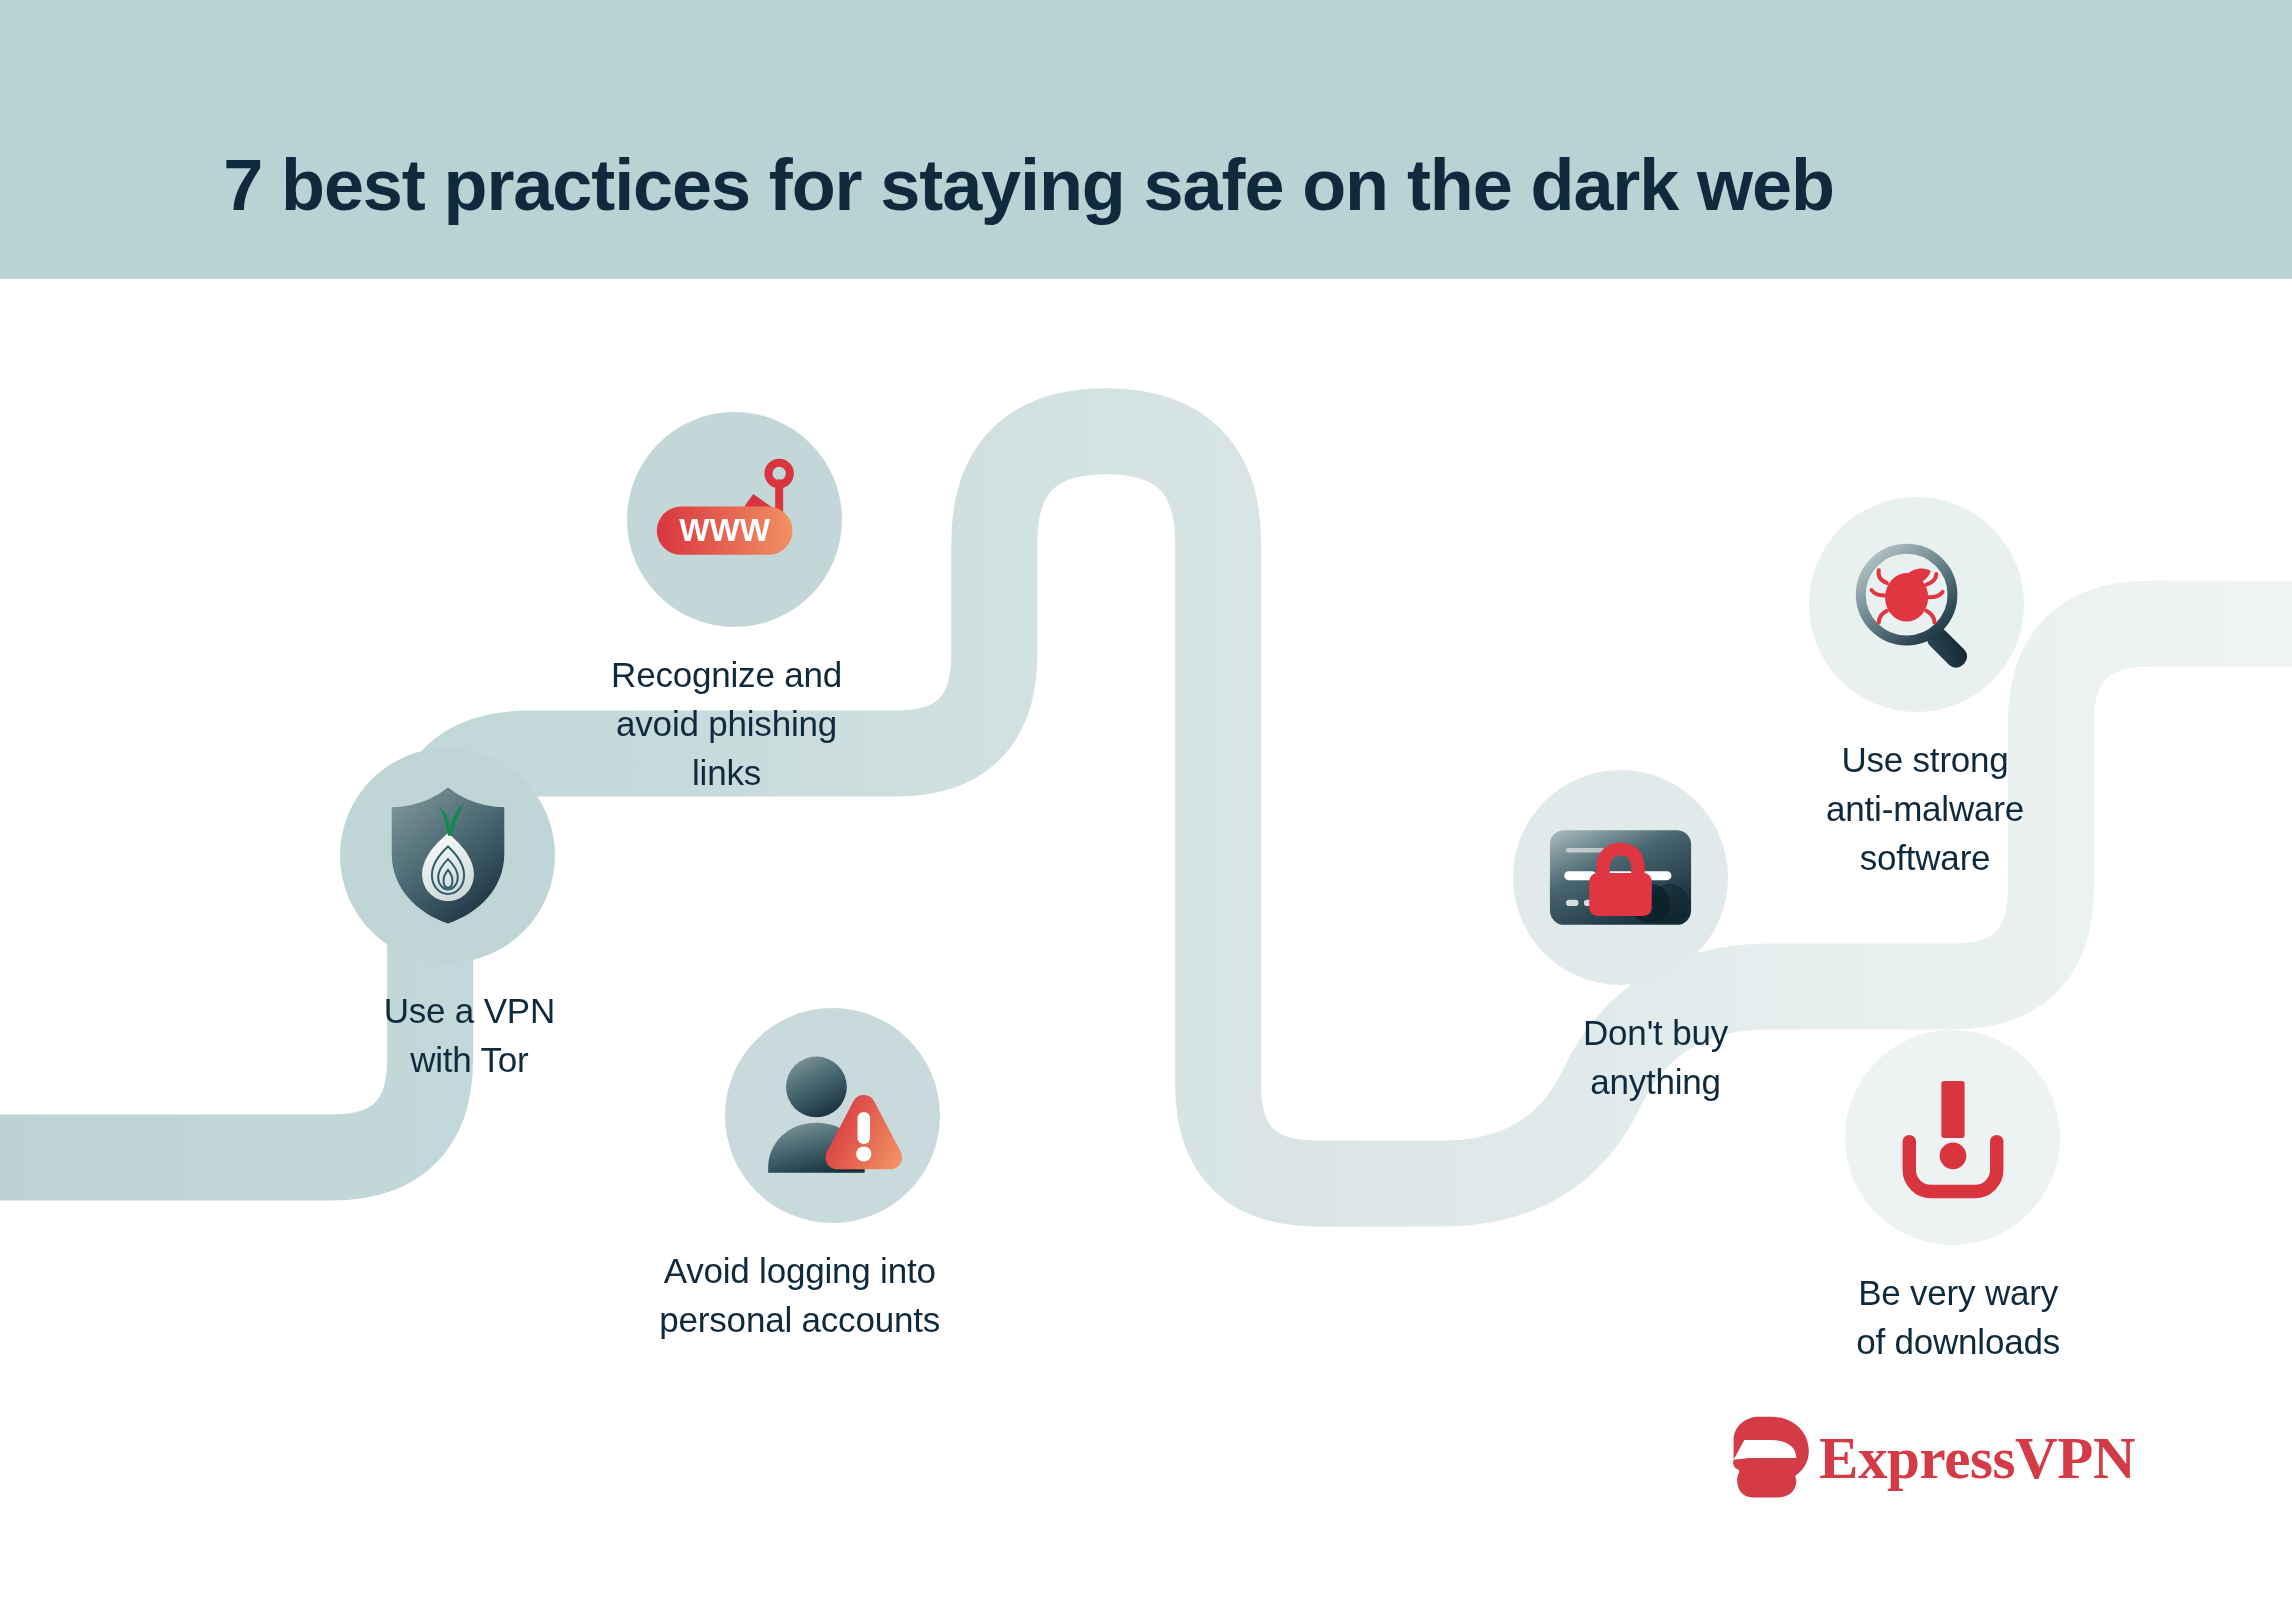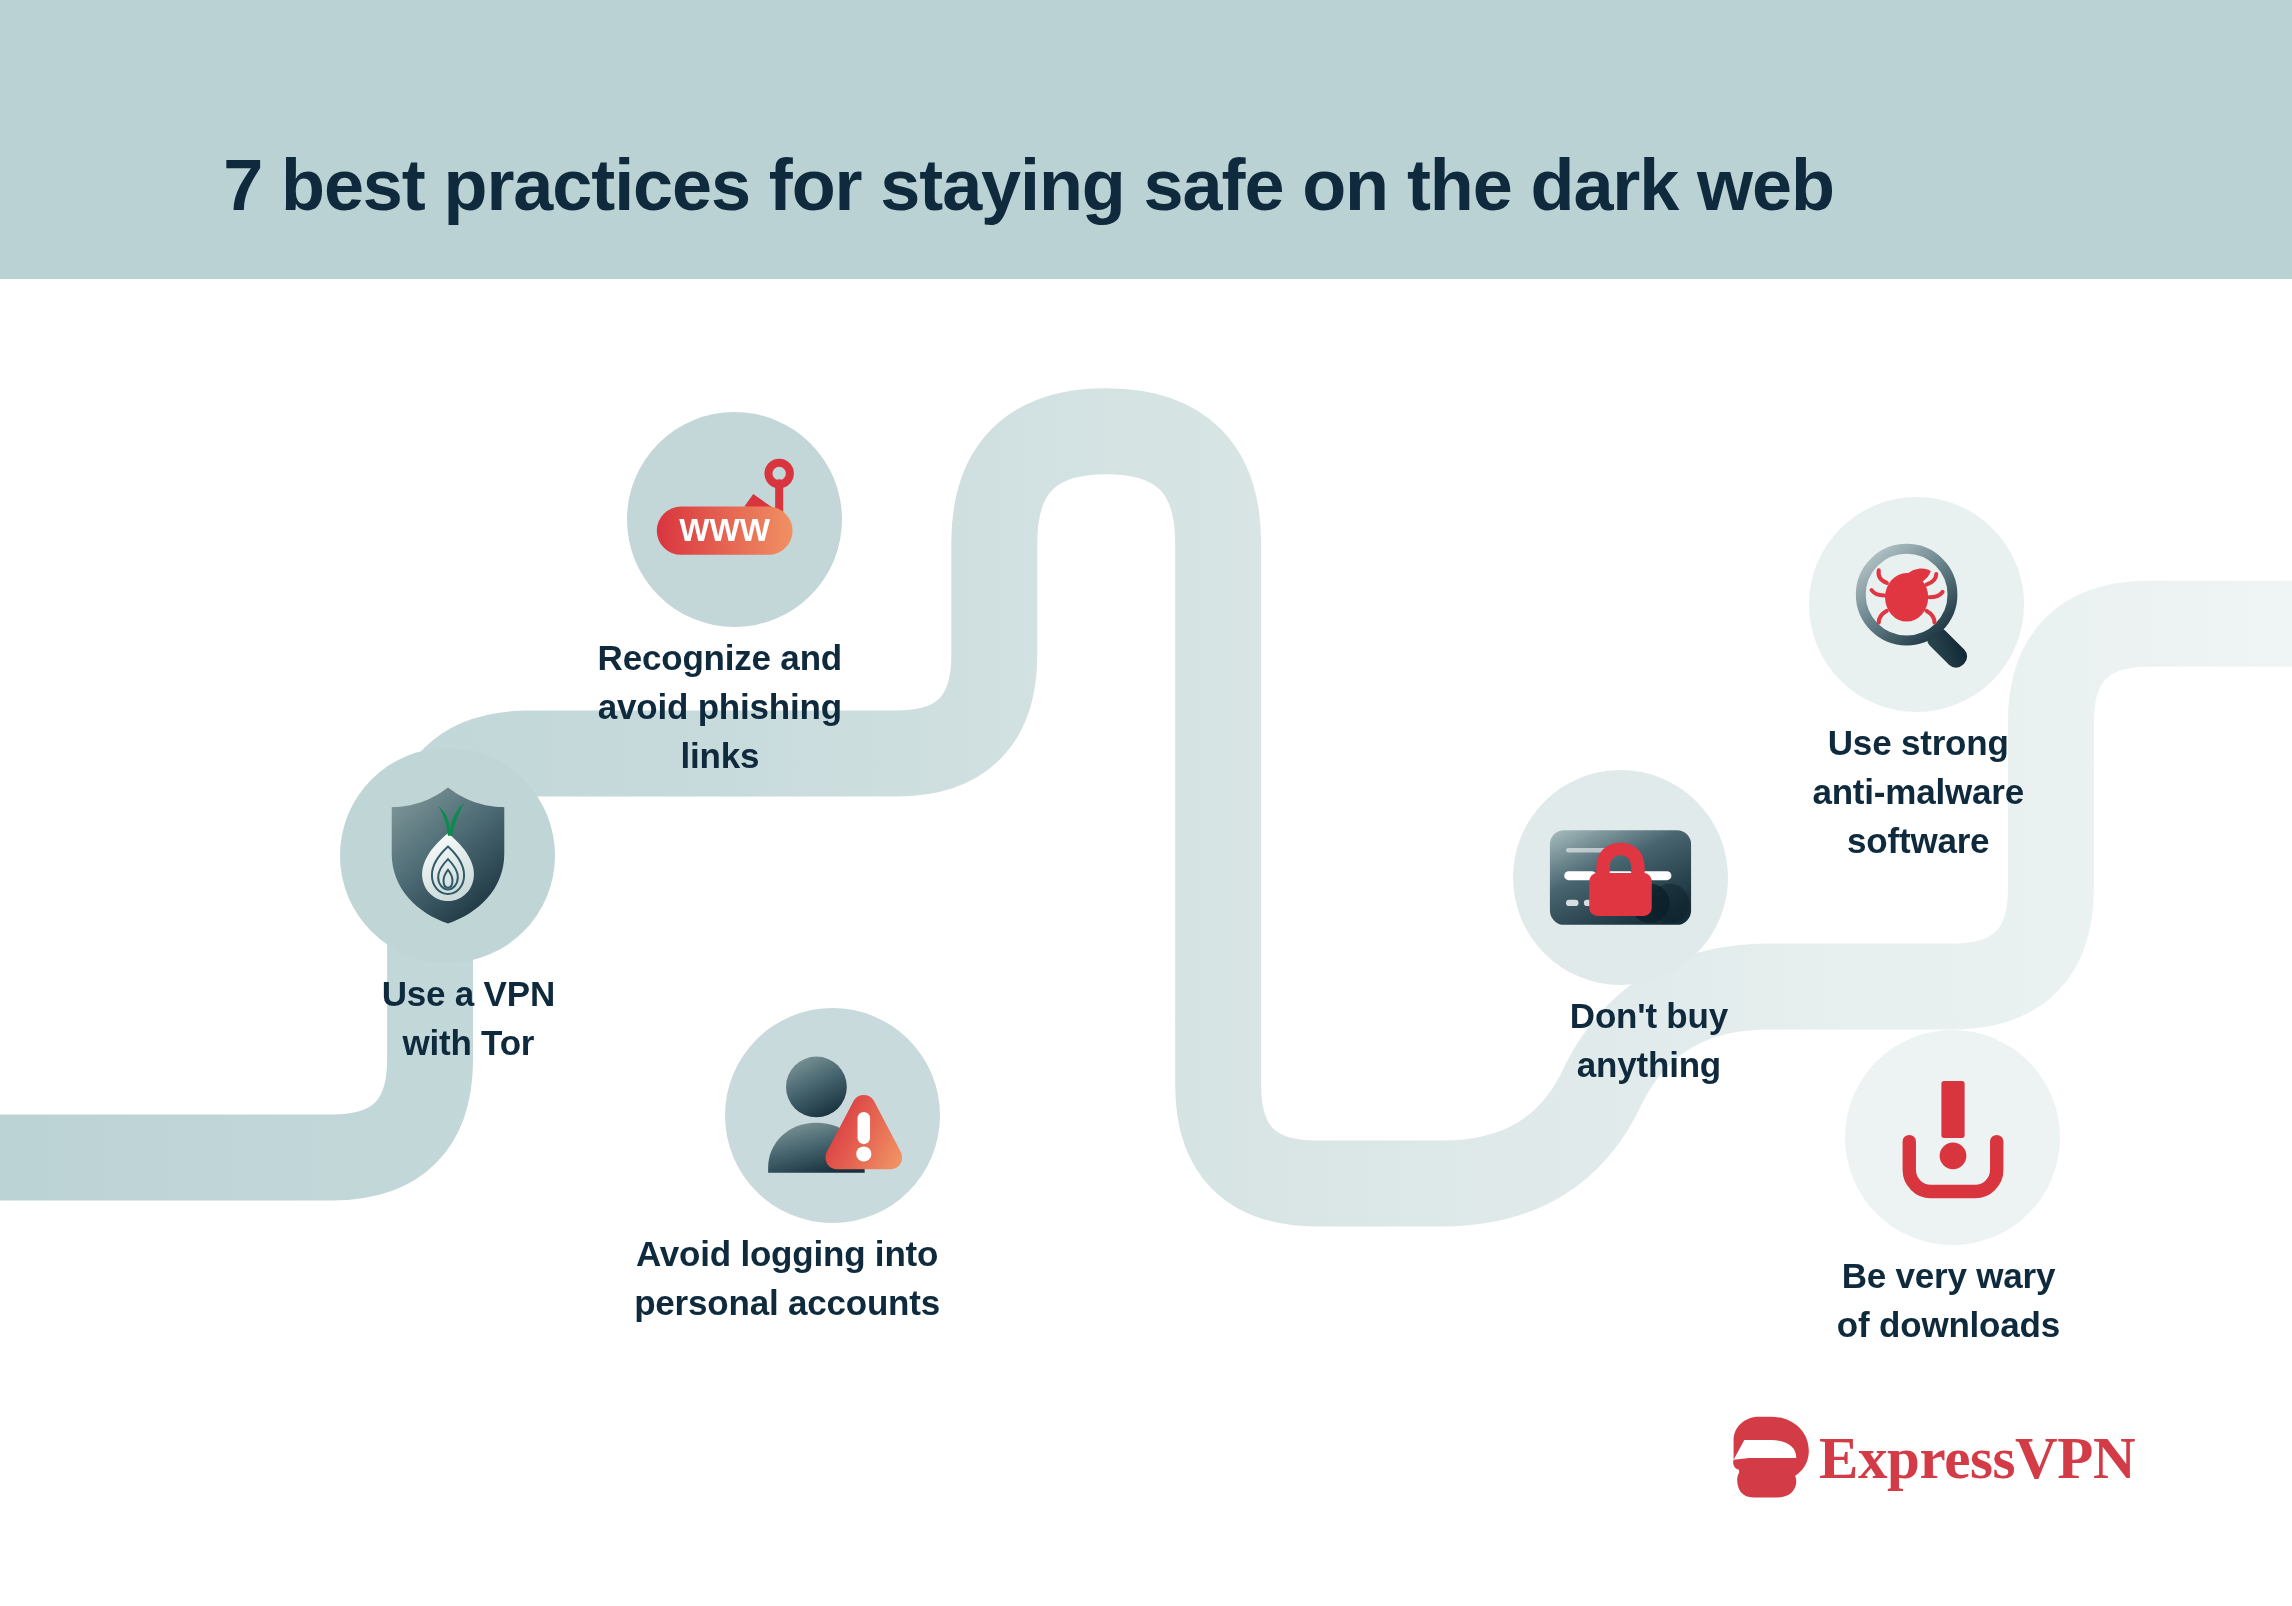--- a/index.html
+++ b/index.html
@@ -59,24 +59,24 @@
     align-items: flex-end;
   }
   .step-badge {
     border-radius: 50%;
     display: flex;
     align-items: center;
     justify-content: center;
     flex: none;
   }
   .step-label {
-    margin-top: 6px;
+    margin-top: 23px;
     font-size: 35px;
     line-height: 49px;
-    font-weight: bold;
+    font-weight: normal;
     color: #0f2a3d;
     text-align: center;
     white-space: pre-line;
     letter-spacing: -0.2px;
   }
   
   #step-vpn       { left: 107px;  top: 748px; width: 448px; }
   #step-vpn .step-badge      { width: 215px; height: 215px; background: #c0d5d6; }
 
   #step-phishing  { left: 376px;  top: 412px; width: 466px; }

